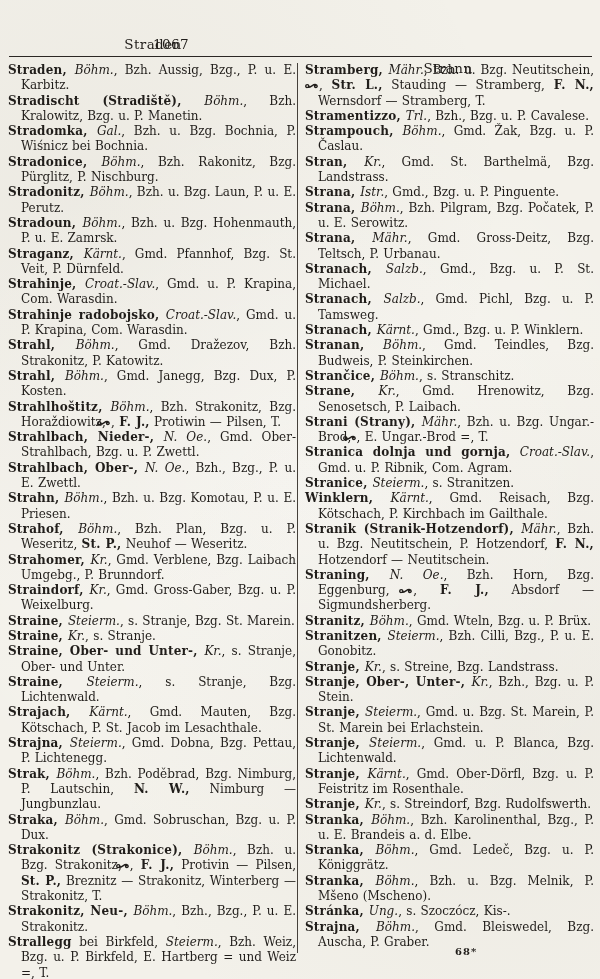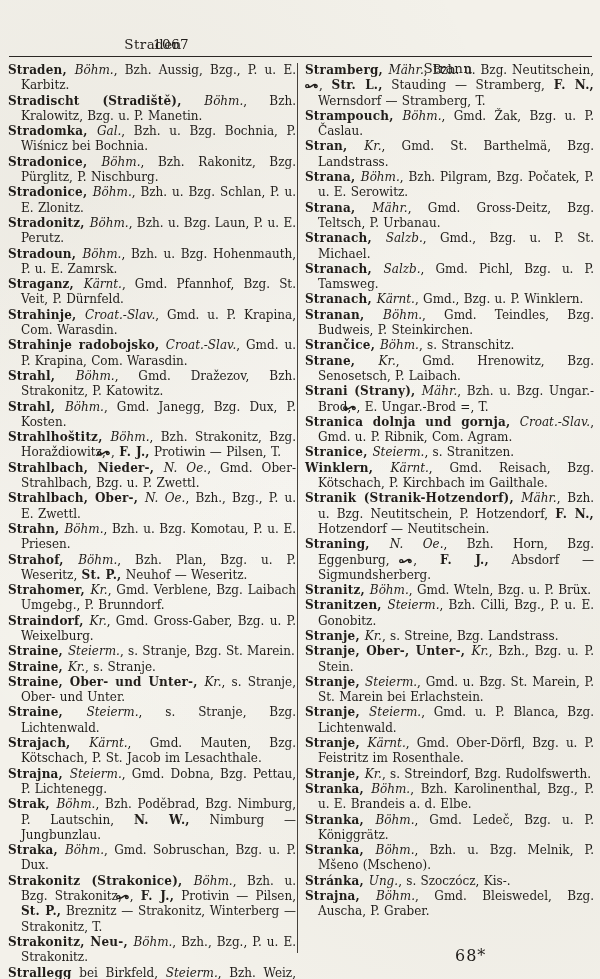--- a/index.html
+++ b/index.html
@@ -41,41 +41,40 @@
     text-indent: -13px;
     padding-left: 13px;
     word-spacing: 0.5px;
   }
   .hw { font-weight: bold; letter-spacing: 0.2px; }
   .it { font-style: italic; }
   .horn { display: inline-block; vertical-align: -1px; line-height: 0; }
   .horn svg { display: inline-block; }
   .footer-num {
     position: absolute; top: 946px; left: 455px;
-    font-size: 16px; font-weight: normal; letter-spacing: 1px;
+    font-size: 10px; font-weight: bold; letter-spacing: 1px;
   }
 </style>
 </head>
 <body>
 
 <div class="page">
   <div class="header">
     <span class="h-left">Straden</span>
     <span class="h-page">1067</span>
     <span class="h-right">Strann</span>
   </div>
   <div class="rule"></div>
 
   <div class="columns">
     <div class="col col-left" id="col-left">
         <p class="entry"><span class="hw">Straden, </span><span class="it">Böhm.</span><span>, Bzh. Aussig, Bzg., P. u. E. Karbitz.</span></p>
         <p class="entry"><span class="hw">Stradischt (Stradiště), </span><span class="it">Böhm.</span><span>, Bzh. Kralowitz, Bzg. u. P. Manetin.</span></p>
         <p class="entry"><span class="hw">Stradomka, </span><span class="it">Gal.</span><span>, Bzh. u. Bzg. Bochnia, P. Wiśnicz bei Bochnia.</span></p>
         <p class="entry"><span class="hw">Stradonice, </span><span class="it">Böhm.</span><span>, Bzh. Rakonitz, Bzg. Pürglitz, P. Nischburg.</span></p>
-        <p class="entry"><span class="hw">Stradonice, </span><span class="it">Böhm.</span><span>, Bzh. u. Bzg. Schlan, P. u. E. Zlonitz.</span></p>
         <p class="entry"><span class="hw">Stradonitz, </span><span class="it">Böhm.</span><span>, Bzh. u. Bzg. Laun, P. u. E. Perutz.</span></p>
         <p class="entry"><span class="hw">Stradoun, </span><span class="it">Böhm.</span><span>, Bzh. u. Bzg. Hohenmauth, P. u. E. Zamrsk.</span></p>
         <p class="entry"><span class="hw">Straganz, </span><span class="it">Kärnt.</span><span>, Gmd. Pfannhof, Bzg. St. Veit, P. Dürnfeld.</span></p>
         <p class="entry"><span class="hw">Strahinje, </span><span class="it">Croat.-Slav.</span><span>, Gmd. u. P. Krapina, Com. Warasdin.</span></p>
         <p class="entry"><span class="hw">Strahinje radobojsko, </span><span class="it">Croat.-Slav.</span><span>, Gmd. u. P. Krapina, Com. Warasdin.</span></p>
         <p class="entry"><span class="hw">Strahl, </span><span class="it">Böhm.</span><span>, Gmd. Dražezov, Bzh. Strakonitz, P. Katowitz.</span></p>
         <p class="entry"><span class="hw">Strahl, </span><span class="it">Böhm.</span><span>, Gmd. Janegg, Bzg. Dux, P. Kosten.</span></p>
         <p class="entry"><span class="hw">Strahlhoštitz, </span><span class="it">Böhm.</span><span>, Bzh. Strakonitz, Bzg. Horaždiowitz, </span><span class="horn"><svg width="14" height="8" viewBox="0 0 28 14">
               <path d="M4 10 C0.5 10 0.5 4.2 4.5 4.2 C8.5 4.2 8.8 9.4 5.2 9.2 C11 11.5 15.5 3.2 20.5 4 C25.5 4.8 25.5 10 21.5 10 C18.5 10 18 6.5 21 6" fill="none" stroke="#1f1c19" stroke-width="2.7" stroke-linecap="round"></path>
             </svg></span><span>, </span><span class="hw">F. J.,</span><span> Protiwin — Pilsen, T.</span></p>
@@ -97,22 +96,24 @@
               <path d="M4 10 C0.5 10 0.5 4.2 4.5 4.2 C8.5 4.2 8.8 9.4 5.2 9.2 C11 11.5 15.5 3.2 20.5 4 C25.5 4.8 25.5 10 21.5 10 C18.5 10 18 6.5 21 6" fill="none" stroke="#1f1c19" stroke-width="2.7" stroke-linecap="round"></path>
             </svg></span><span>, </span><span class="hw">F. J.,</span><span> Protivin — Pilsen, </span><span class="hw">St. P.,</span><span> Breznitz — Strakonitz, Winterberg — Strakonitz, T.</span></p>
         <p class="entry"><span class="hw">Strakonitz, Neu-, </span><span class="it">Böhm.</span><span>, Bzh., Bzg., P. u. E. Strakonitz.</span></p>
         <p class="entry"><span class="hw">Strallegg</span><span> bei Birkfeld, </span><span class="it">Steierm.</span><span>, Bzh. Weiz, Bzg. u. P. Birkfeld, E. Hartberg = und Weiz =, T.</span></p>
       </div>
     <div class="divider"></div>
     <div class="col col-right" id="col-right">
         <p class="entry"><span class="hw">Stramberg, </span><span class="it">Mähr.</span><span>, Bzh. u. Bzg. Neutitschein, </span><span class="horn"><svg width="14" height="8" viewBox="0 0 28 14">
               <path d="M4 10 C0.5 10 0.5 4.2 4.5 4.2 C8.5 4.2 8.8 9.4 5.2 9.2 C11 11.5 15.5 3.2 20.5 4 C25.5 4.8 25.5 10 21.5 10 C18.5 10 18 6.5 21 6" fill="none" stroke="#1f1c19" stroke-width="2.7" stroke-linecap="round"></path>
             </svg></span><span>, </span><span class="hw">Str. L.,</span><span> Stauding — Stramberg, </span><span class="hw">F. N.,</span><span> Wernsdorf — Stramberg, T.</span></p>
+        <p class="entry"><span class="hw">Stramentizzo, </span><span class="it">Trl.</span><span>, Bzh., Bzg. u. P. Cavalese.</span></p>
         <p class="entry"><span class="hw">Strampouch, </span><span class="it">Böhm.</span><span>, Gmd. Žak, Bzg. u. P. Časlau.</span></p>
         <p class="entry"><span class="hw">Stran, </span><span class="it">Kr.</span><span>, Gmd. St. Barthelmä, Bzg. Landstrass.</span></p>
+        <p class="entry"><span class="hw">Strana, </span><span class="it">Istr.</span><span>, Gmd., Bzg. u. P. Pinguente.</span></p>
         <p class="entry"><span class="hw">Strana, </span><span class="it">Böhm.</span><span>, Bzh. Pilgram, Bzg. Počatek, P. u. E. Serowitz.</span></p>
         <p class="entry"><span class="hw">Strana, </span><span class="it">Mähr.</span><span>, Gmd. Gross-Deitz, Bzg. Teltsch, P. Urbanau.</span></p>
         <p class="entry"><span class="hw">Stranach, </span><span class="it">Salzb.</span><span>, Gmd., Bzg. u. P. St. Michael.</span></p>
         <p class="entry"><span class="hw">Stranach, </span><span class="it">Salzb.</span><span>, Gmd. Pichl, Bzg. u. P. Tamsweg.</span></p>
         <p class="entry"><span class="hw">Stranach, </span><span class="it">Kärnt.</span><span>, Gmd., Bzg. u. P. Winklern.</span></p>
         <p class="entry"><span class="hw">Stranan, </span><span class="it">Böhm.</span><span>, Gmd. Teindles, Bzg. Budweis, P. Steinkirchen.</span></p>
         <p class="entry"><span class="hw">Strančice, </span><span class="it">Böhm.</span><span>, s. Stranschitz.</span></p>
         <p class="entry"><span class="hw">Strane, </span><span class="it">Kr.</span><span>, Gmd. Hrenowitz, Bzg. Senosetsch, P. Laibach.</span></p>
         <p class="entry"><span class="hw">Strani (Strany), </span><span class="it">Mähr.</span><span>, Bzh. u. Bzg. Ungar.-Brod, </span><span class="horn"><svg width="14" height="8" viewBox="0 0 28 14">
               <path d="M4 10 C0.5 10 0.5 4.2 4.5 4.2 C8.5 4.2 8.8 9.4 5.2 9.2 C11 11.5 15.5 3.2 20.5 4 C25.5 4.8 25.5 10 21.5 10 C18.5 10 18 6.5 21 6" fill="none" stroke="#1f1c19" stroke-width="2.7" stroke-linecap="round"></path>

